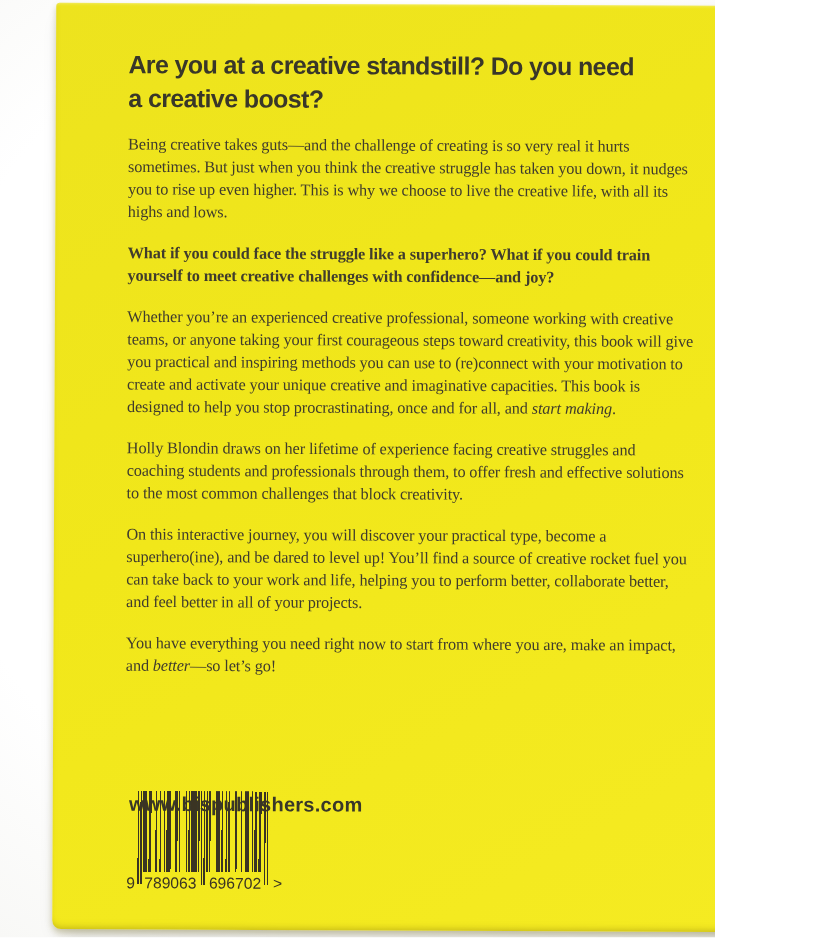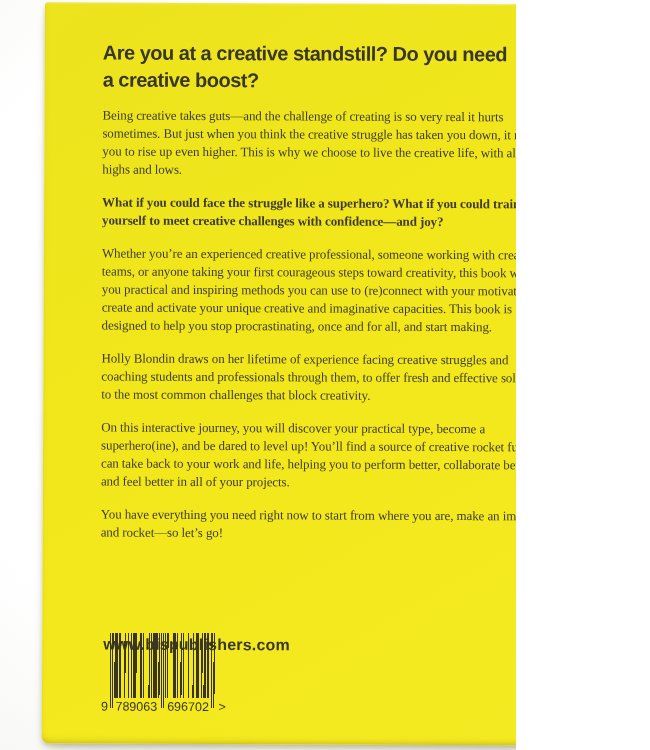--- a/index.html
+++ b/index.html
@@ -7,21 +7,21 @@
     margin: 0;
     padding: 0;
     width: 650px;
     height: 750px;
     background: #ffffff;
     font-family: "Liberation Sans", sans-serif;
     overflow: hidden;
   }
   .photo {
     position: relative;
-    width: 516px;
+    width: 572px;
     height: 750px;
     background: radial-gradient(circle at 50% 45%, #ffffff 68%, #f8f8f6 100%);
     overflow: hidden;
   }
   .book {
     position: absolute;
     left: 45px;
     top: 3px;
     width: 557px;
     height: 741px;
@@ -55,21 +55,21 @@
   }
   .para {
     margin: 0 0 15px 0;
     font-family: "Liberation Serif", serif;
     font-size: 13px;
     line-height: 18px;
     letter-spacing: -0.1px;
     color: var(--ink-body, #403c2d);
   }
   .para .bold { font-weight: 700; }
-  .para .italic { }
+  .para .italic { font-style: italic; }
   .website {
     position: absolute;
     left: 61px;
     top: 633px;
     font-size: 16px;
     font-weight: 700;
     letter-spacing: 0.2px;
     color: var(--ink, #3a372a);
   }
   .barcode {
@@ -88,21 +88,21 @@
     <div class="content">
       <h1 class="headline">
         <span class="hl">Are you at a creative standstill? Do you need</span>
         <span class="hl">a creative boost?</span>
       </h1>
       <p class="para"><span>Being creative takes guts—and the challenge of creating is so very real it hurts sometimes. But just when you think the creative struggle has taken you down, it nudges you to rise up even higher. This is why we choose to live the creative life, with all its highs and lows.</span></p>
       <p class="para"><span class="bold">What if you could face the struggle like a superhero? What if you could train yourself to meet creative challenges with confidence—and joy?</span></p>
       <p class="para"><span>Whether you’re an experienced creative professional, someone working with creative teams, or anyone taking your first courageous steps toward creativity, this book will give you practical and inspiring methods you can use to (re)connect with your motivation to create and activate your unique creative and imaginative capacities. This book is designed to help you stop procrastinating, once and for all, and </span><span class="italic">start making</span><span>.</span></p>
       <p class="para"><span>Holly Blondin draws on her lifetime of experience facing creative struggles and coaching students and professionals through them, to offer fresh and effective solutions to the most common challenges that block creativity.</span></p>
       <p class="para"><span>On this interactive journey, you will discover your practical type, become a superhero(ine), and be dared to level up! You’ll find a source of creative rocket fuel you can take back to your work and life, helping you to perform better, collaborate better, and feel better in all of your projects.</span></p>
-      <p class="para"><span>You have everything you need right now to start from where you are, make an impact, and </span><span class="italic">rocket</span><span>—so let’s go!</span></p>
+      <p class="para"><span>You have everything you need right now to start from where you are, make an impact, and </span><span class="italic">better</span><span>—so let’s go!</span></p>
     </div>
     <div class="website">www.bispublishers.com</div>
     <div class="barcode"><svg width="134" height="82" viewBox="0 0 134 82" shape-rendering="crispEdges">
           <rect x="12.00" y="0" width="1.14" height="75" fill="#3a3423"></rect>
           <rect x="14.20" y="0" width="1.14" height="75" fill="#3a3423"></rect>
           <rect x="16.40" y="0" width="1.14" height="65" fill="#3a3423"></rect>
           <rect x="17.50" y="0" width="1.14" height="65" fill="#3a3423"></rect>
           <rect x="18.60" y="0" width="1.14" height="65" fill="#3a3423"></rect>
           <rect x="20.80" y="0" width="1.14" height="65" fill="#3a3423"></rect>
           <rect x="21.90" y="0" width="1.14" height="65" fill="#3a3423"></rect>

